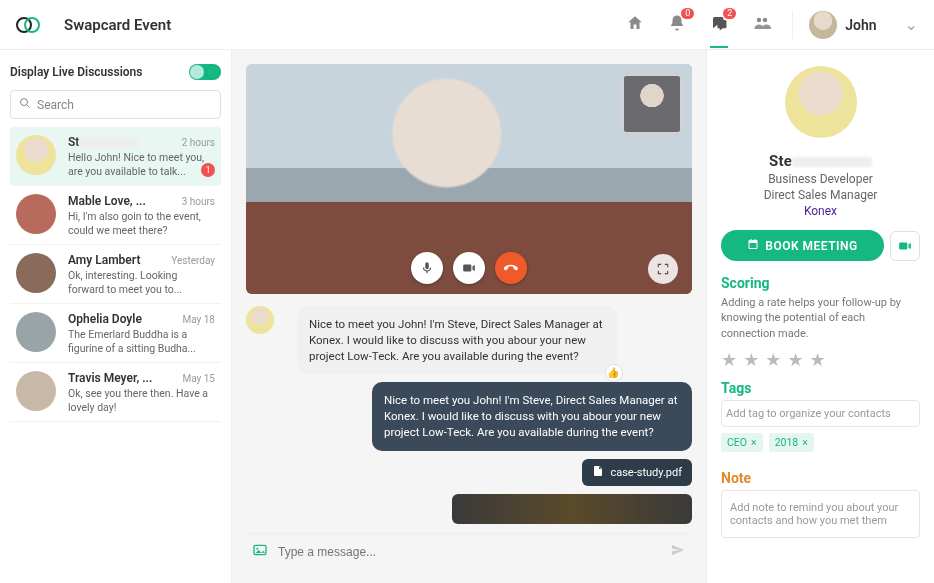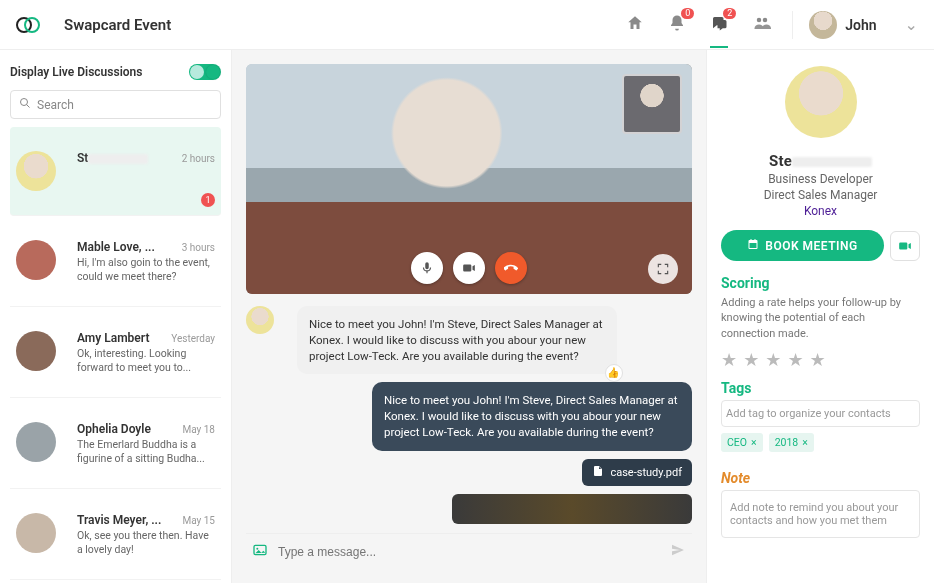--- a/index.html
+++ b/index.html
@@ -22,21 +22,21 @@
 
 .content { display: flex; height: calc(100% - 50px); }
 .sidebar { width: 232px; background: #fff; padding: 14px 10px; border-right: 1px solid #eee; }
 .sidebar-top { display: flex; align-items: center; justify-content: space-between; margin-bottom: 10px; }
 .sidebar-top .label { font-size: 12px; font-weight: 600; }
 .toggle { width: 32px; height: 16px; background: #15b881; border-radius: 8px; position: relative; }
 .toggle::after { content: ""; position: absolute; width: 14px; height: 14px; background: #fff; border-radius: 50%; top: 1px; right: 1px; box-shadow: 0 0 2px rgba(0,0,0,0.2); background:#15b881; }
 .toggle::before { content:""; position:absolute; width:14px; height:14px; background:#b7eadd; border-radius:50%; top:1px; left:1px; }
 .search-box { display: flex; align-items: center; gap: 6px; border: 1px solid #e0e0e0; border-radius: 4px; padding: 6px 8px; color: #888; font-size: 12px; margin-bottom: 8px; }
 .conv-list { display: flex; flex-direction: column; }
-.conv { display: flex; gap: 21px; padding: 24px 6px; border-bottom: 1px solid #f2f2f2; position: relative; cursor:pointer; }
+.conv { display: flex; gap: 12px; padding: 8px 6px; border-bottom: 1px solid #f2f2f2; position: relative; cursor:pointer; }
 .conv.active { background: #e8f7f1; border-radius: 4px; }
 .conv .avatar { background:#d9c9a8; }
 .conv .body { flex: 1; min-width: 0; }
 .conv .row1 { display: flex; justify-content: space-between; align-items: baseline; }
 .conv .cname { font-weight: 600; font-size: 12px; }
 .conv .time { font-size: 10px; color: #9a9a9a; }
 .conv .preview { font-size: 10.5px; color: #666; line-height: 1.3; margin-top: 2px; max-height: 26px; overflow: hidden; }
 .conv .dot { position: absolute; right: 6px; bottom: 8px; width: 14px; height: 14px; background: #f05252; color:#fff; font-size:9px; border-radius:50%; display:flex; align-items:center; justify-content:center; }
 
 .main { flex: 1; padding: 14px; display: flex; flex-direction: column; min-width: 0; }
@@ -67,21 +67,21 @@
 .profile-head { text-align:center; }
 .profile-head .avatar.lg { margin:0 auto 10px; background: radial-gradient(circle at 50% 38%, #eadbcd 0 38%, transparent 39%), #ede39a; }
 .pname { font-weight:700; font-size:15px; letter-spacing:0.2px; }
 .prole { font-size:12px; color:#666; margin-top:2px; }
 .pco { font-size:12px; color:#4c1d95; margin-top:2px; }
 .book-row { display:flex; gap:6px; margin:12px 0 14px; align-items:center; }
 .book-btn { flex:1; background:#15b881; color:#fff; border-radius:18px; padding:8px 10px; font-size:12px; font-weight:600; letter-spacing:0.5px; display:flex; align-items:center; justify-content:center; gap:6px; cursor:pointer; }
 .vid-btn { width:30px; height:30px; border-radius:6px; border:1px solid #e0e0e0; display:flex; align-items:center; justify-content:center; color:#15b881; cursor:pointer; }
 .section-h { font-weight:700; font-size:14px; margin:8px 0 4px; }
 .section-h.green { color:#15b881; }
-.section-h.orange { color:#e38b2c;font-style:italic; }
+.section-h.orange { color:#e38b2c; }
 .section-p { font-size:11px; color:#777; line-height:1.4; margin-bottom:8px; }
 .stars { display:flex; gap:6px; color:#bbb; font-size:18px; margin-bottom:10px; }
 .tags-input { border:1px solid #e5e5e5; border-radius:4px; padding:6px 4px; font-size:11px; color:#999; margin-bottom:6px; }
 .tags { display:flex; gap:6px; margin-bottom:18px; flex-wrap:wrap; }
 .tag { background:#e6f5f0; color:#15b881; font-size:10.5px; padding:3px 6px; border-radius:3px; display:inline-flex; align-items:center; gap:4px; }
 .note-box { border:1px solid #e5e5e5; border-radius:4px; padding:10px 8px; font-size:11px; color:#999; }
 .redact { display:inline-block; width:60px; height:10px; background:#eee; border-radius:2px; vertical-align:middle; filter:blur(1px); }
 </style>
 </head>
 <body>
@@ -139,20 +139,21 @@
       <span>Search</span>
     </div>
     <div class="conv-list">
       <div class="conv active">
         <span class="avatar md" style="background:radial-gradient(circle at 50% 38%,#eadbcd 0 38%,transparent 39%),#ede39a;"></span>
         <div class="body">
           <div class="row1">
               <span class="cname"><span>St</span><span class="redact"></span></span>
               <span class="time">2 hours</span>
             </div>
+          <div class="preview">Hello John! Nice to meet you, are you available to talk...</div>
         </div>
         <span class="dot">1</span>
       </div>
       <div class="conv">
         <span class="avatar md" style="background:#b86a5c;"></span>
         <div class="body">
           <div class="row1">
               <span class="cname">Mable Love, ...</span>
               <span class="time">3 hours</span>
             </div>

